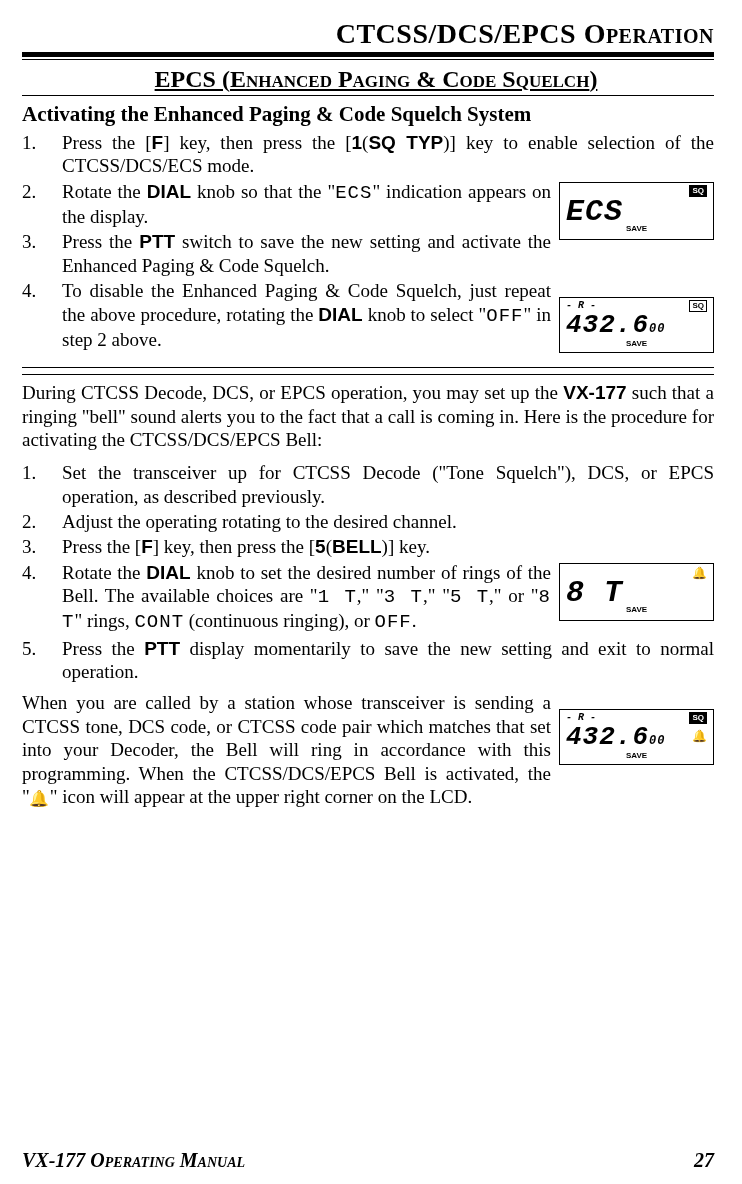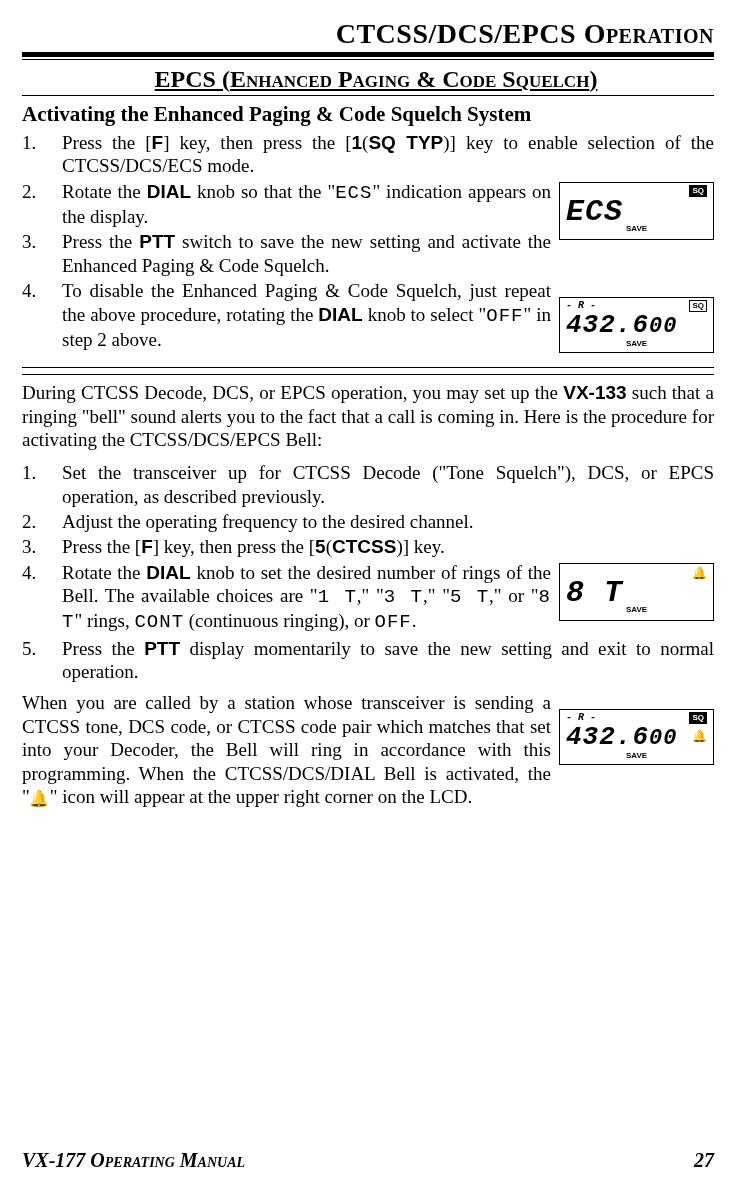--- a/index.html
+++ b/index.html
@@ -135,21 +135,21 @@
     padding: 0 6px;
     letter-spacing: 1px;
     line-height: 1;
     height: 26px;
     overflow: hidden;
   }
   .lcd .main.big {
     font-size: 30px;
   }
   .lcd .main .small-digits {
-    font-size: 22px;
+    font-size: 12px;
     vertical-align: baseline;
   }
   .lcd .save {
     font-size: 8px;
     font-weight: bold;
     font-style: normal;
     text-align: center;
     margin-top: 1px;
     font-family: Liberation Sans, sans-serif;
   }
@@ -243,28 +243,28 @@
       <span>To disable the Enhanced Paging &amp; Code Squelch, just repeat the above procedure, rotating the </span><b class="arial">DIAL</b><span> knob to select "</span><span class="seg">OFF</span><span>" in step 2 above.</span>
     </li>
   </ol>
 
 
   <div class="clear"></div>
   <hr class="section-thin" style="margin-top:10px;">
   <hr class="section-thin">
 
   <div class="body-text">
-    <span>During CTCSS Decode, DCS, or EPCS operation, you may set up the </span><b class="arial">VX-133</b><span> such that a ringing "bell" sound alerts you to the fact that a call is coming in. Here is the procedure for activating the CTCSS/DCS/EPCS Bell:</span>
+    <span>During CTCSS Decode, DCS, or EPCS operation, you may set up the </span><b class="arial">VX-177</b><span> such that a ringing "bell" sound alerts you to the fact that a call is coming in. Here is the procedure for activating the CTCSS/DCS/EPCS Bell:</span>
   </div>
 
   <ol class="steps" style="margin-top:10px;">
     <li>Set the transceiver up for CTCSS Decode ("Tone Squelch"), DCS, or EPCS operation, as described previously.</li>
-    <li>Adjust the operating frequency to the desired channel.</li>
-    <li>
-      <span>Press the [</span><b class="arial">F</b><span>] key, then press the [</span><b class="arial">5</b><span>(</span><b class="arial">CTCSS</b><span>)] key.</span>
+    <li>Adjust the operating rotating to the desired channel.</li>
+    <li>
+      <span>Press the [</span><b class="arial">F</b><span>] key, then press the [</span><b class="arial">5</b><span>(</span><b class="arial">BELL</b><span>)] key.</span>
     </li>
     <li>
       <div class="lcd">
         <span class="bell">🔔</span>
         <div class="top-row"></div>
         <div class="main big">8   T</div>
         <div class="save">SAVE</div>
       </div>
       <span>Rotate the </span><b class="arial">DIAL</b><span> knob to set the desired number of rings of the Bell. The available choices are "</span><span class="seg">1 T</span><span>," "</span><span class="seg">3 T</span><span>," "</span><span class="seg">5 T</span><span>," or "</span><span class="seg">8 T</span><span>" rings, </span><span class="seg">CONT</span><span> (continuous ringing), or </span><span class="seg">OFF</span><span>.</span>
     </li>
@@ -277,20 +277,20 @@
   <div class="body-text" style="margin-top:8px;">
     <div class="lcd small" style="margin-top:18px;">
       <span class="bell" style="top:20px;">🔔</span>
       <div class="top-row">
         <span>- R -</span>
         <span class="sq">SQ</span>
       </div>
       <div class="main"><span>432.6</span><span class="small-digits">00</span></div>
       <div class="save">SAVE</div>
     </div>
-    <span>When you are called by a station whose transceiver is sending a CTCSS tone, DCS code, or CTCSS code pair which matches that set into your Decoder, the Bell will ring in accordance with this programming. When the CTCSS/DCS/DIAL Bell is activated, the "</span><span class="inline-bell">🔔</span><span>" icon will appear at the upper right corner on the LCD.</span>
+    <span>When you are called by a station whose transceiver is sending a CTCSS tone, DCS code, or CTCSS code pair which matches that set into your Decoder, the Bell will ring in accordance with this programming. When the CTCSS/DCS/EPCS Bell is activated, the "</span><span class="inline-bell">🔔</span><span>" icon will appear at the upper right corner on the LCD.</span>
   </div>
 
   <div class="footer">
     <span class="footer-left">VX-177 Operating Manual</span>
     <span>27</span>
   </div>
 </div>
 
 </body></html>

